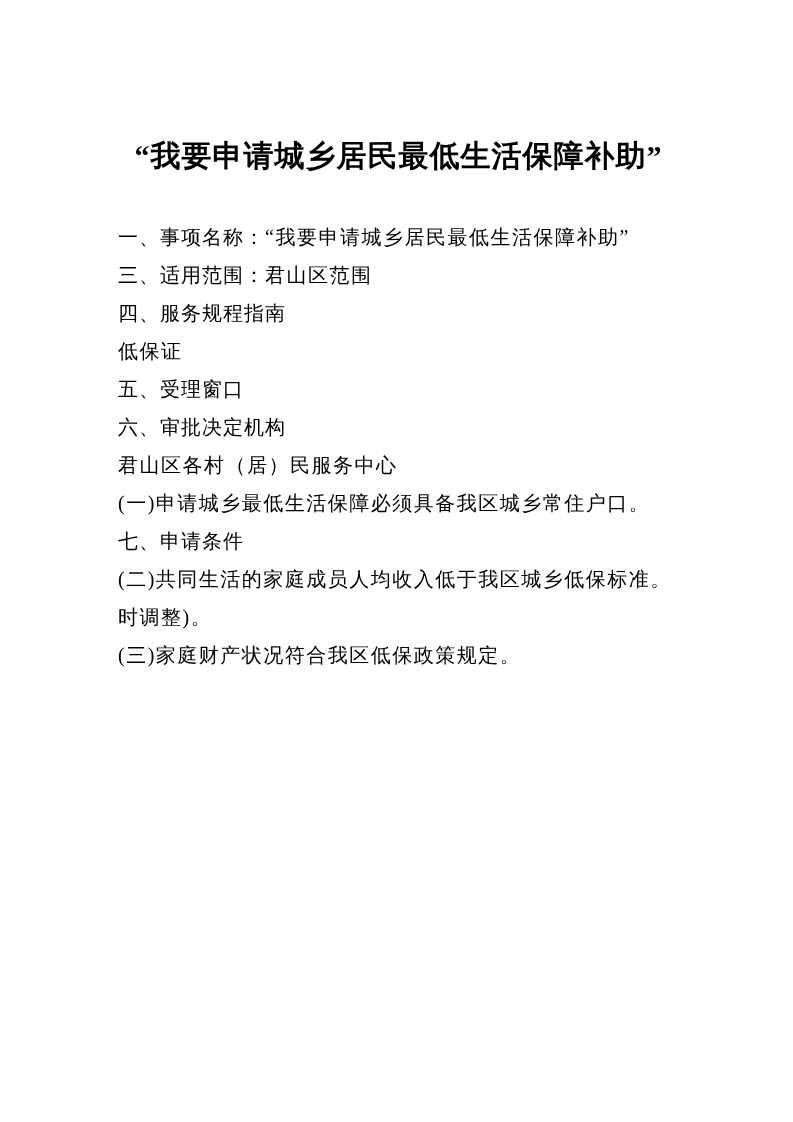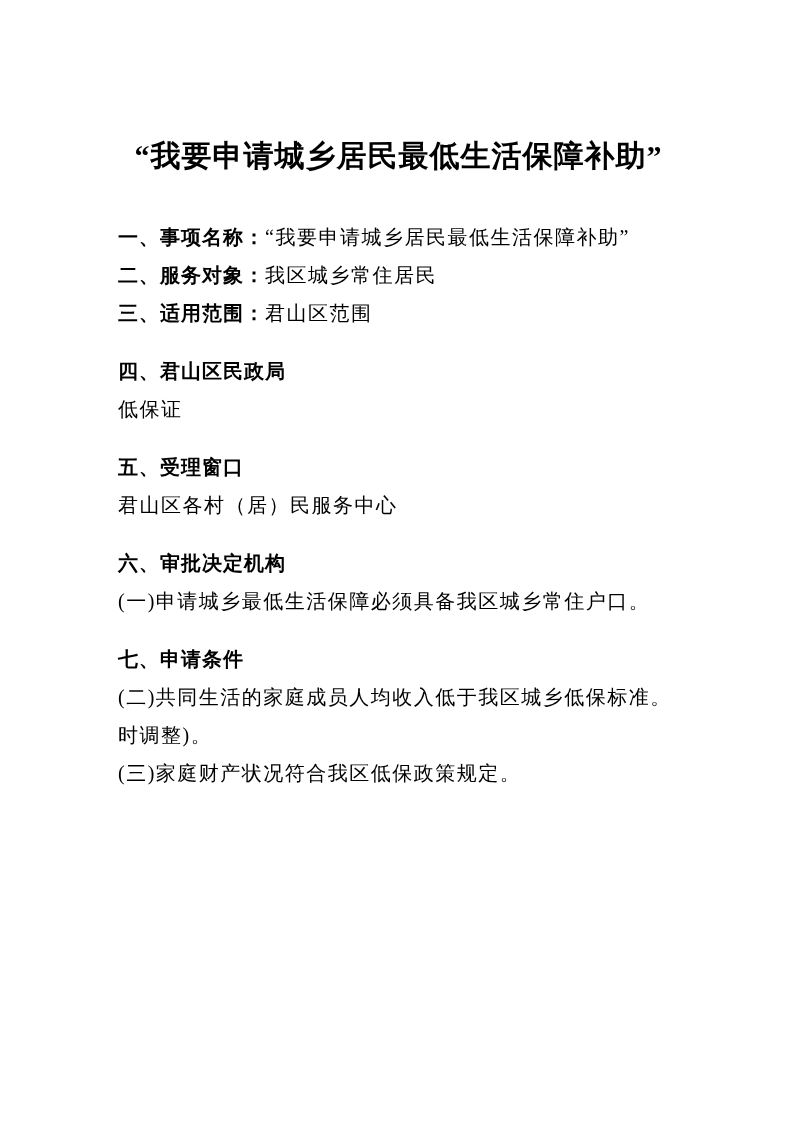--- a/index.html
+++ b/index.html
@@ -32,56 +32,54 @@
   .line {
     margin: 0;
     font-size: 20px;
     line-height: 38px;
     height: 38px;
     white-space: nowrap;
     color: #000000;
   }
   .lbl {
     font-family: "Liberation Sans", "DejaVu Sans", sans-serif;
-    font-weight: 700;
+    font-weight: 400;
     letter-spacing: 1px;
-    margin-top: 20px;
   }
   .val {
     font-family: "Liberation Serif", "DejaVu Serif", serif;
     font-weight: 400;
     letter-spacing: 1.5px;
   }
 </style>
 </head>
 <body>
 
 <div class="page">
 
   <div class="title-block">
     <h1 class="title-line">“我要申请城乡居民最低生活保障补助”</h1>
   </div>
 
   <div class="body-block">
 
     <p class="line"><span class="lbl">一、事项名称：</span><span class="val">“我要申请城乡居民最低生活保障补助”</span></p>
 
-    <p class="line"><span class="lbl">二、服务对象：</span><span class="val">我区城乡常住居民</span></p>
 
     <p class="line"><span class="lbl">三、适用范围：</span><span class="val">君山区范围</span></p>
 
-    <p class="line lbl">四、君山区民政局</p>
+    <p class="line lbl">四、服务规程指南</p>
 
     <p class="line val">低保证</p>
 
     <p class="line lbl">五、受理窗口</p>
 
+    <p class="line lbl">六、审批决定机构</p>
+
     <p class="line val">君山区各村（居）民服务中心</p>
-
-    <p class="line lbl">六、审批决定机构</p>
 
 
     <p class="line val">(一)申请城乡最低生活保障必须具备我区城乡常住户口。</p>
 
     <p class="line lbl">七、申请条件</p>
 
     <p class="line val">(二)共同生活的家庭成员人均收入低于我区城乡低保标准。</p>
 
 
     <p class="line val">时调整)。</p>

